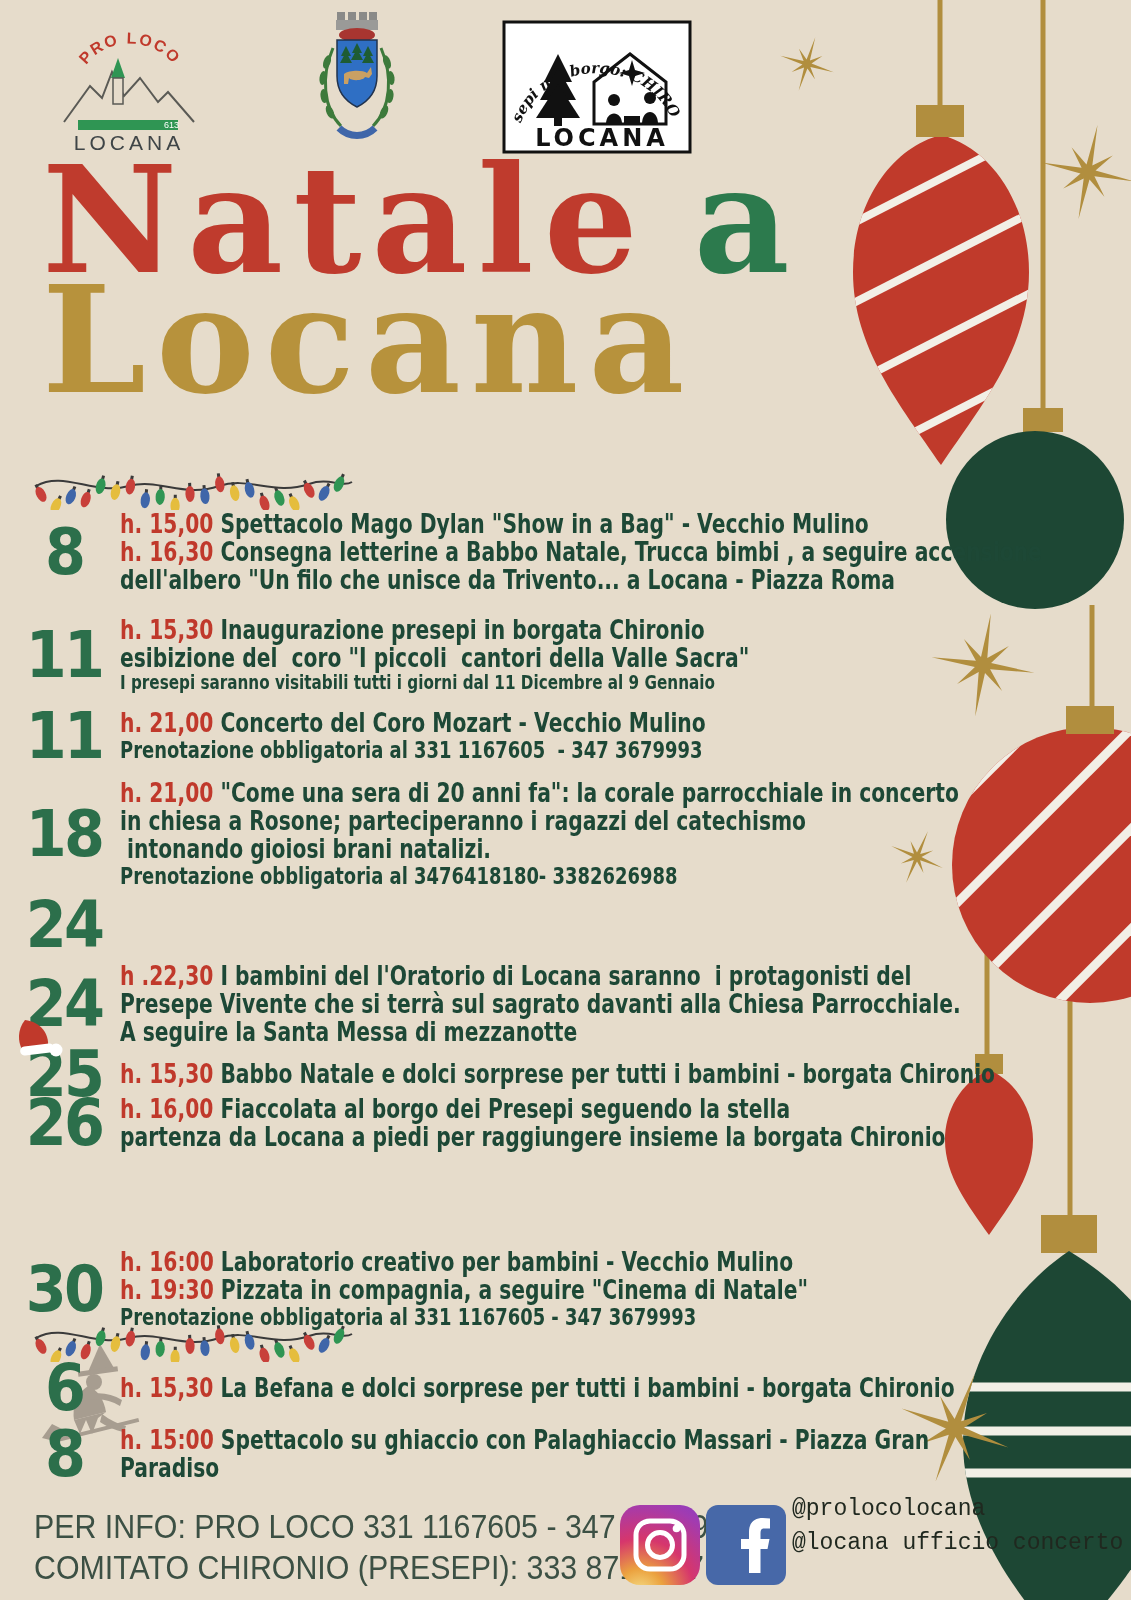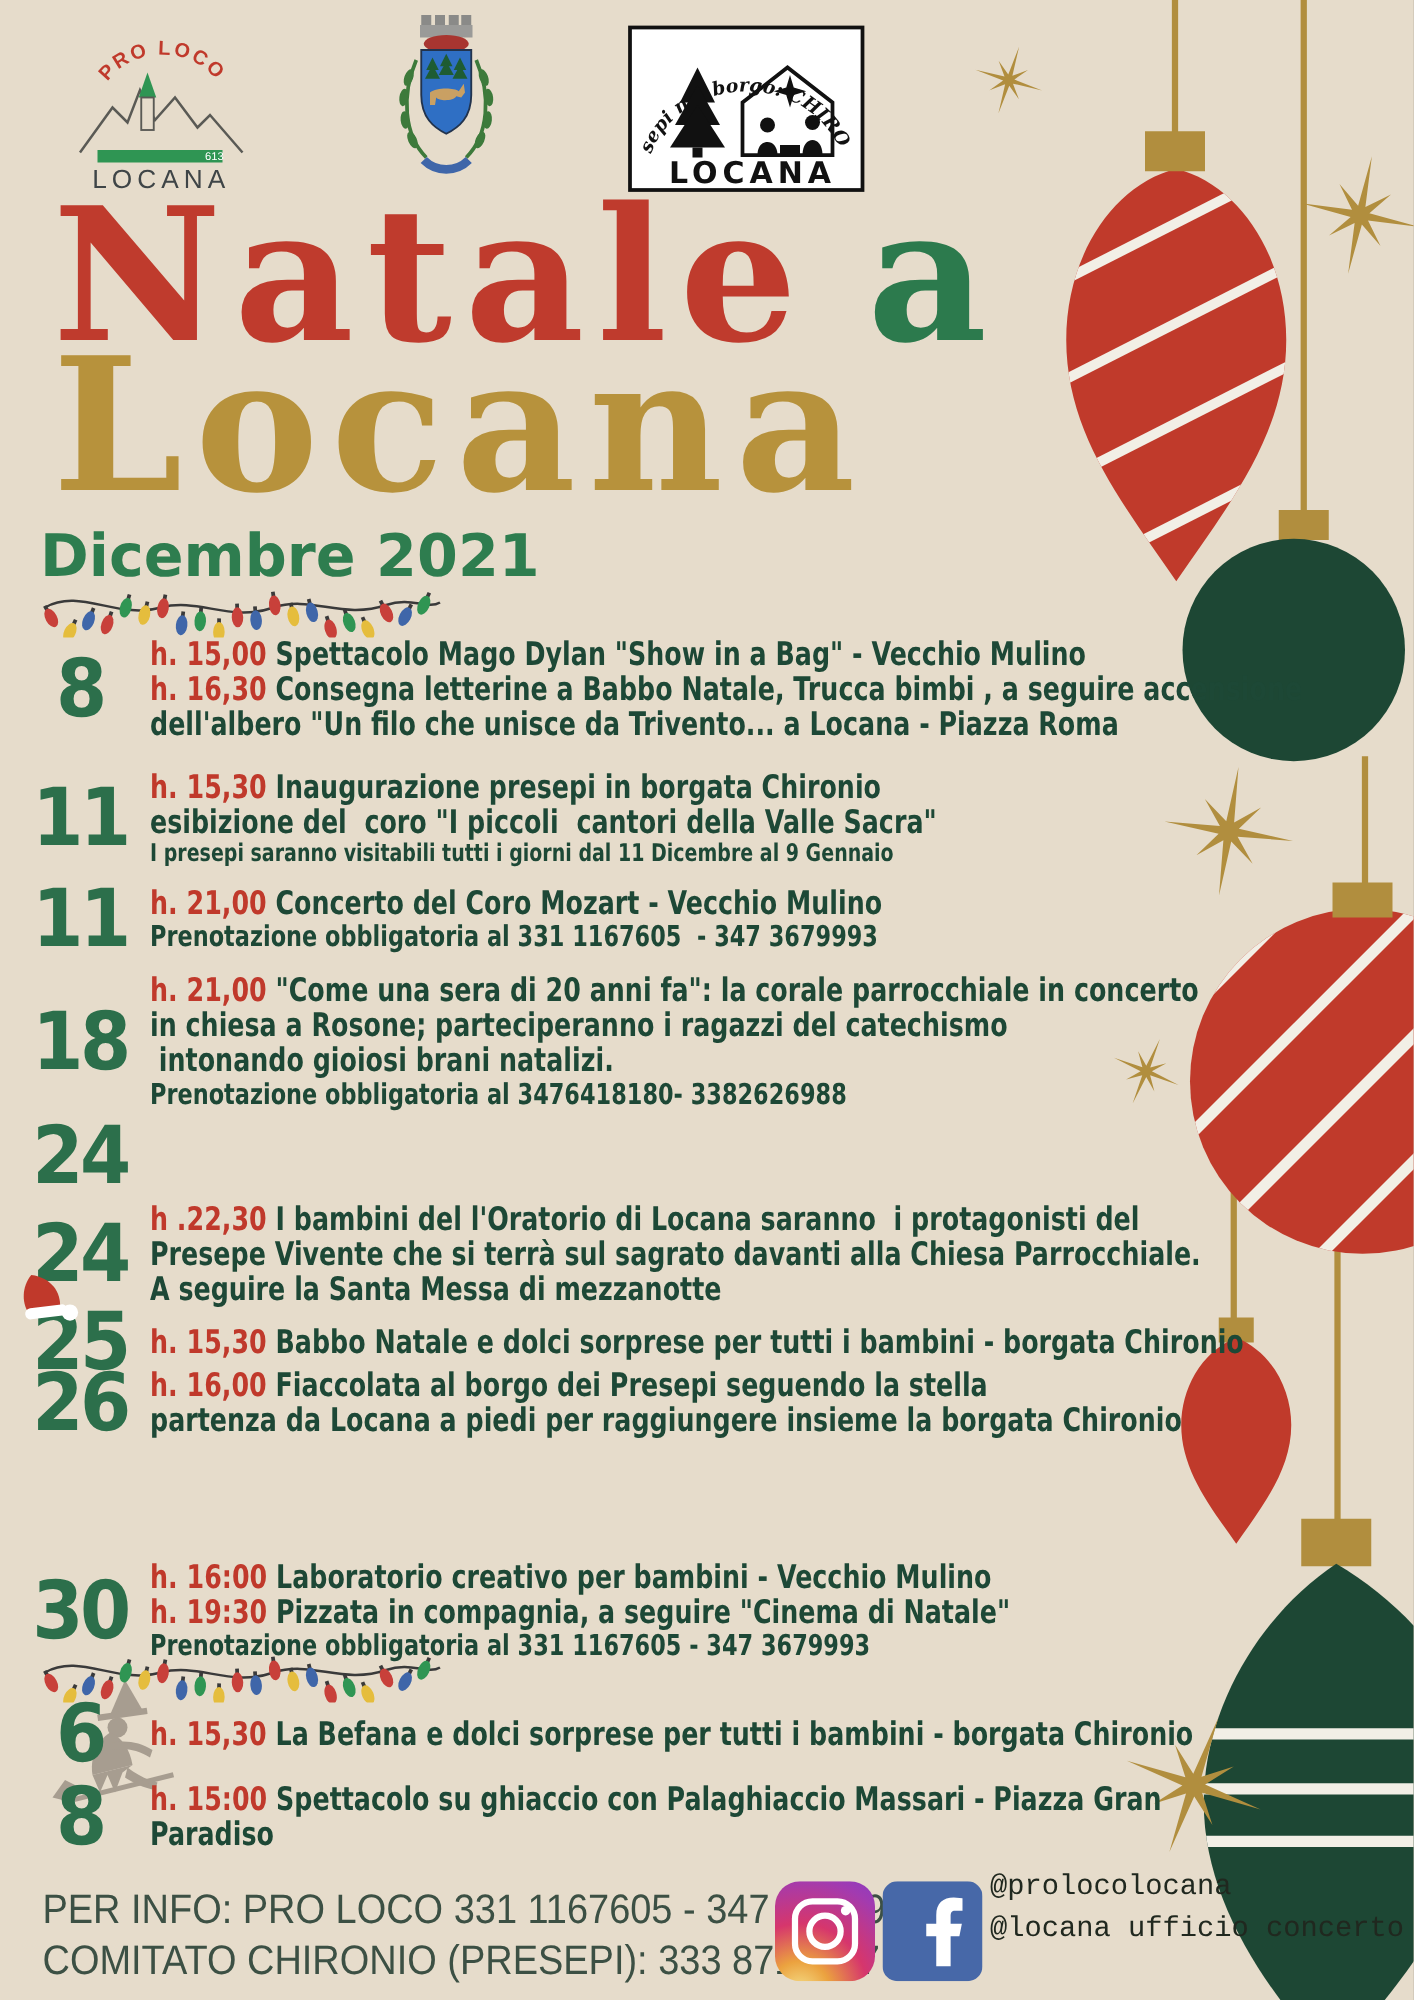--- a/index.html
+++ b/index.html
@@ -184,21 +184,20 @@
       <circle cx="148" cy="78" r="6"></circle>
         <path d="M140,104 C140,88 156,88 156,104 Z"></path>
       <rect x="122" y="96" width="16" height="8"></rect>
     </g>
     <text x="100" y="126" font-size="24" font-weight="bold" fill="#111" letter-spacing="4" text-anchor="middle" font-family="DejaVu Sans, sans-serif">LOCANA</text>
   </svg>
 
   <div id="title-line1"><span class="t-red">Natale</span><span class="t-green">a</span></div>
   <div id="title-line2">Locana</div>
 
-  <div class="sec-head" id="head-dec">Dicembre 2021</div>
   <svg class="garland" id="garland-dec" viewBox="0 0 320 48">
       <path d="M2,24 C30,8 60,34 95,24 C125,16 150,36 185,24 C215,14 240,34 275,22 C295,15 308,26 318,20" fill="none" stroke="#3a3a3a" stroke-width="2"></path>
       <g transform="rotate(-28 7 32.35597877022942)">
         <rect x="5.5" y="21.35597877022942" width="3" height="4" fill="#3a3a3a"></rect>
         <ellipse cx="7" cy="32.35597877022942" rx="4.6" ry="8" fill="#c8403a"></ellipse>
       </g>
       <g transform="rotate(25 21.9 43.830063504786615)">
         <rect x="20.4" y="32.830063504786615" width="3" height="4" fill="#3a3a3a"></rect>
         <ellipse cx="21.9" cy="43.830063504786615" rx="4.6" ry="8" fill="#e5bd3d"></ellipse>
       </g>

